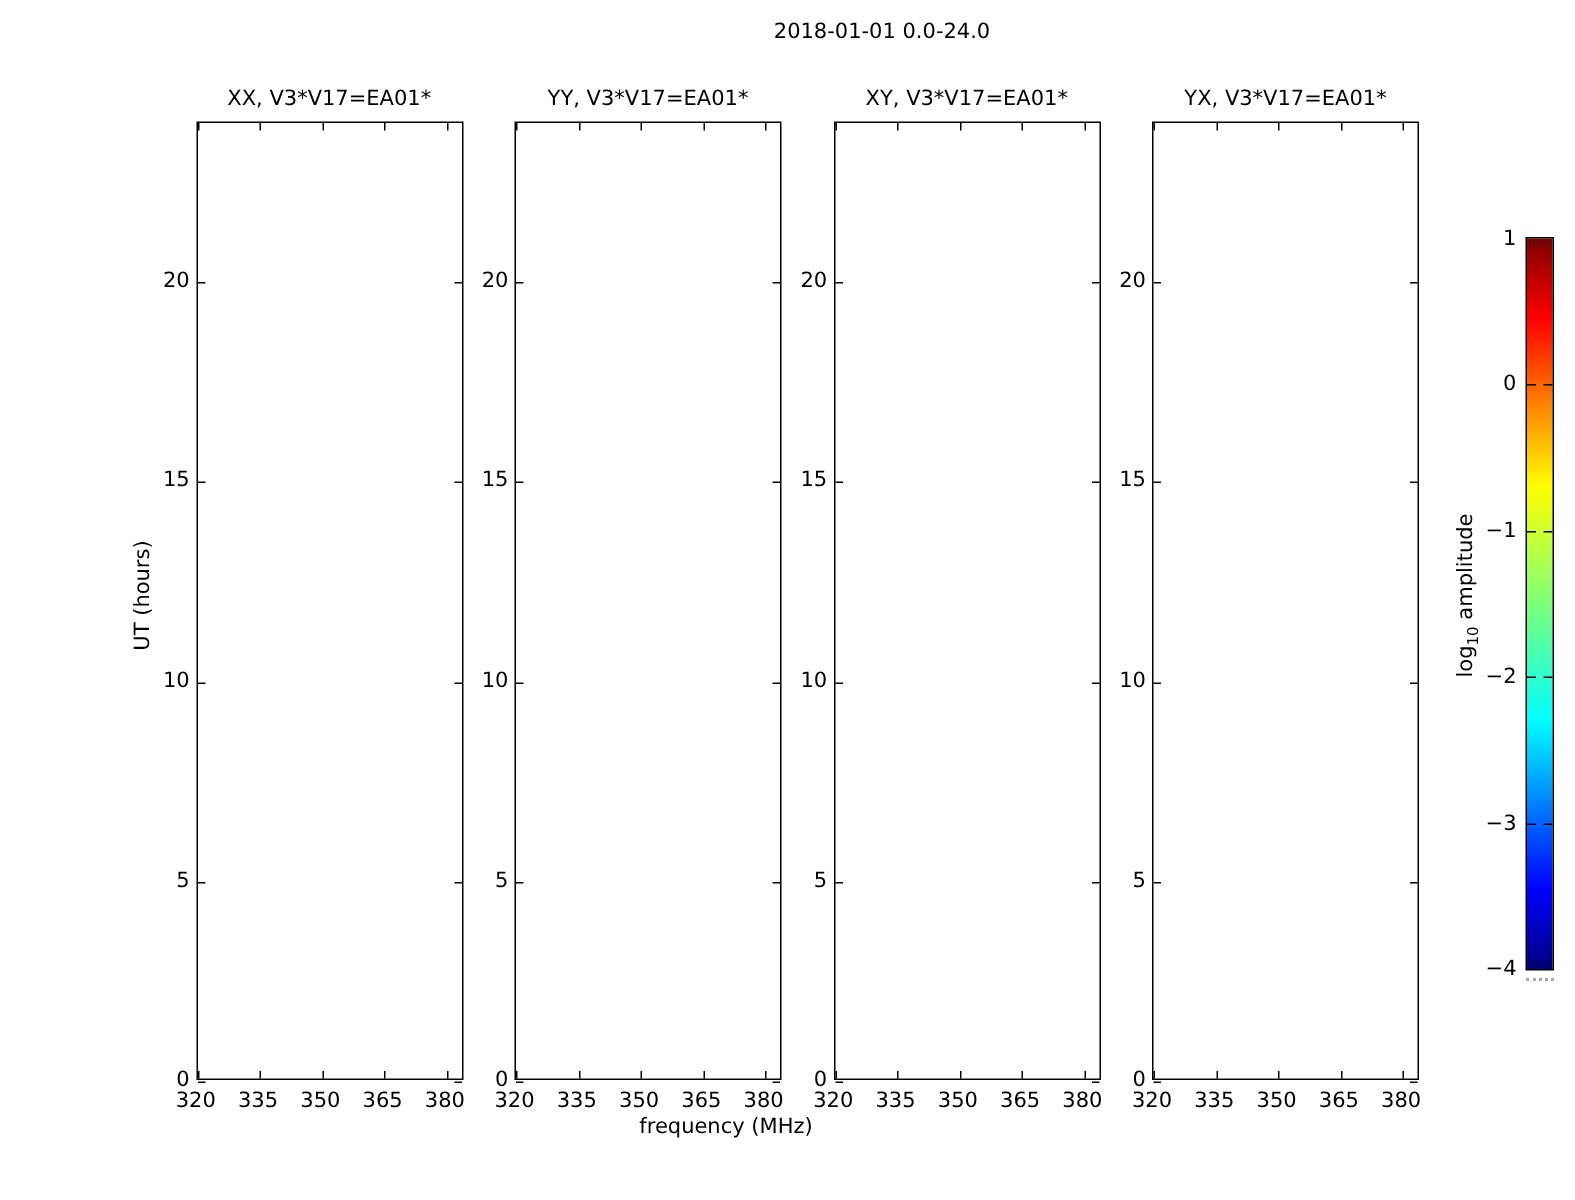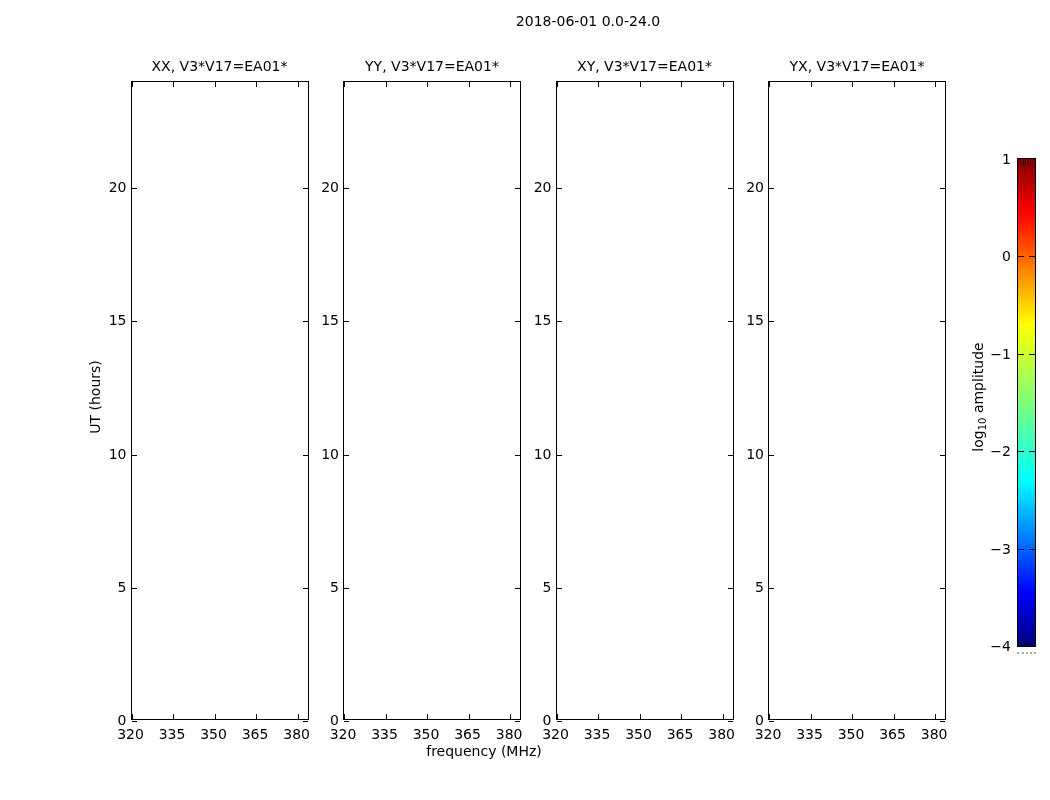--- a/index.html
+++ b/index.html
@@ -61,21 +61,21 @@
     transform:translate(-50%,-50%) rotate(-90deg);
     font-size:14px;white-space:nowrap;
   }
   .cbar-label sub{font-size:10px;}
 </style>
 </head>
 <body>
 
 <div class="figure">
 
-  <div class="fig-title">2018-06-01 0.0-24.0</div>
+  <div class="fig-title">2018-01-01 0.0-24.0</div>
 
   <div class="axis-ylabel">UT (hours)</div>
   <div class="axis-xlabel">frequency (MHz)</div>
 
   <div class="panel" style="left: 130.5px;">
     <div class="panel-title">XX, V3*V17=EA01*</div>
     <div class="plot-box">
         <div class="tick" style="left: 0px; bottom: 0px; width: 1px; height: 5px;"></div>
         <div class="tick" style="left: 0px; top: 0px; width: 1px; height: 5px;"></div>
         <div class="tick" style="left: 41.5241px; bottom: 0px; width: 1px; height: 5px;"></div>

